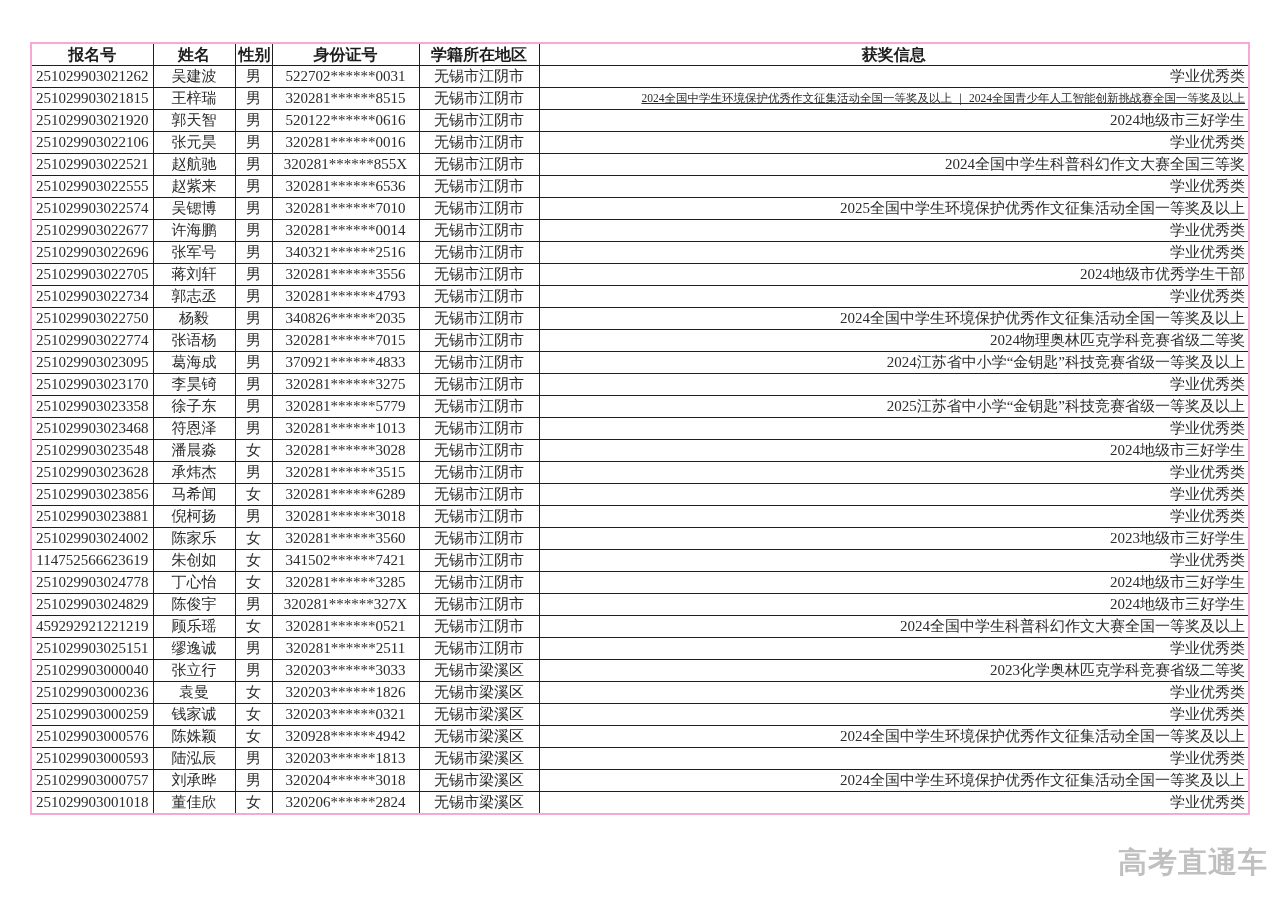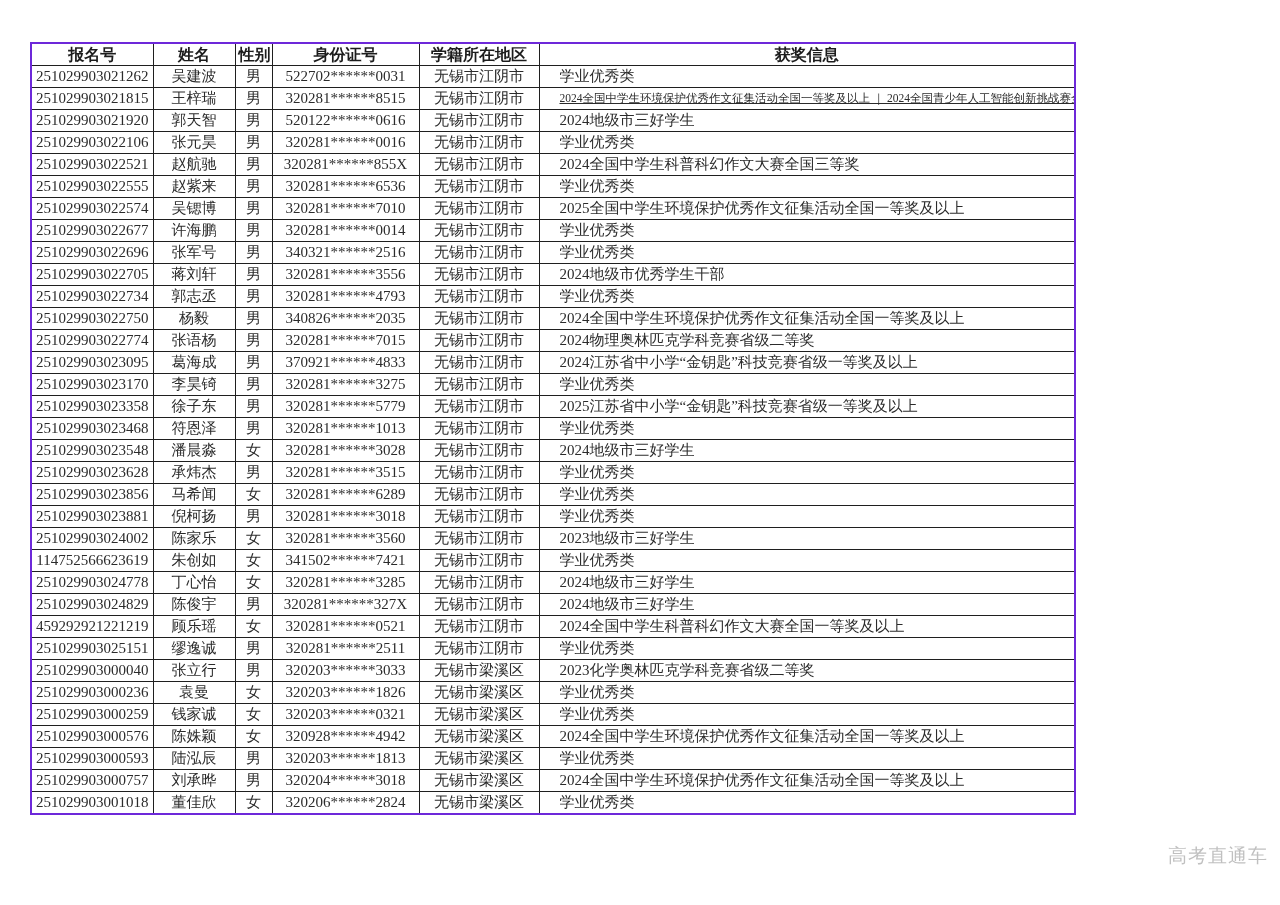--- a/index.html
+++ b/index.html
@@ -12,44 +12,44 @@
     position: relative;
     width: 1280px;
     height: 905px;
     background: #ffffff;
     overflow: hidden;
   }
   table.records {
     position: absolute;
     left: 30px;
     top: 42px;
-    width: 1046px;
+    width: 1220px;
     border-collapse: collapse;
     table-layout: fixed;
-    border: 2px solid #6d28d9;
+    border: 2px solid #f9a8d4;
   }
   table.records th,
   table.records td {
     border: 1px solid #1f1f1f;
     height: 21px;
     padding: 0 3px;
     font-size: 15px;
     color: #2b2b2b;
     text-align: center;
     white-space: nowrap;
     overflow: hidden;
     line-height: 1.1;
   }
   table.records th {
     font-weight: bold;
     font-size: 16px;
     color: #1c1c1c;
   }
   table.records td.cell-award {
-    text-align: left;
+    text-align: right;
     padding-left: 20px;
   }
   table.records td.cell-award.small {
     font-size: 11.5px;
     text-decoration: underline;
   }
   col.col-reg    { width: 122px; }
   col.col-name   { width: 82px; }
   col.col-gender { width: 37px; }
   col.col-id     { width: 147px; }
@@ -62,22 +62,22 @@
     top: 912px;
     text-align: center;
     font-size: 16px;
     color: #333333;
     letter-spacing: 1px;
   }
   .watermark {
     position: absolute;
     right: 12px;
     top: 843px;
-    font-size: 19px;
-    font-weight: 400;
+    font-size: 29px;
+    font-weight: 700;
     color: rgba(130, 130, 130, 0.50);
     letter-spacing: 1px;
     pointer-events: none;
   }
 </style>
 </head>
 <body>
 
 <div class="page">
 

